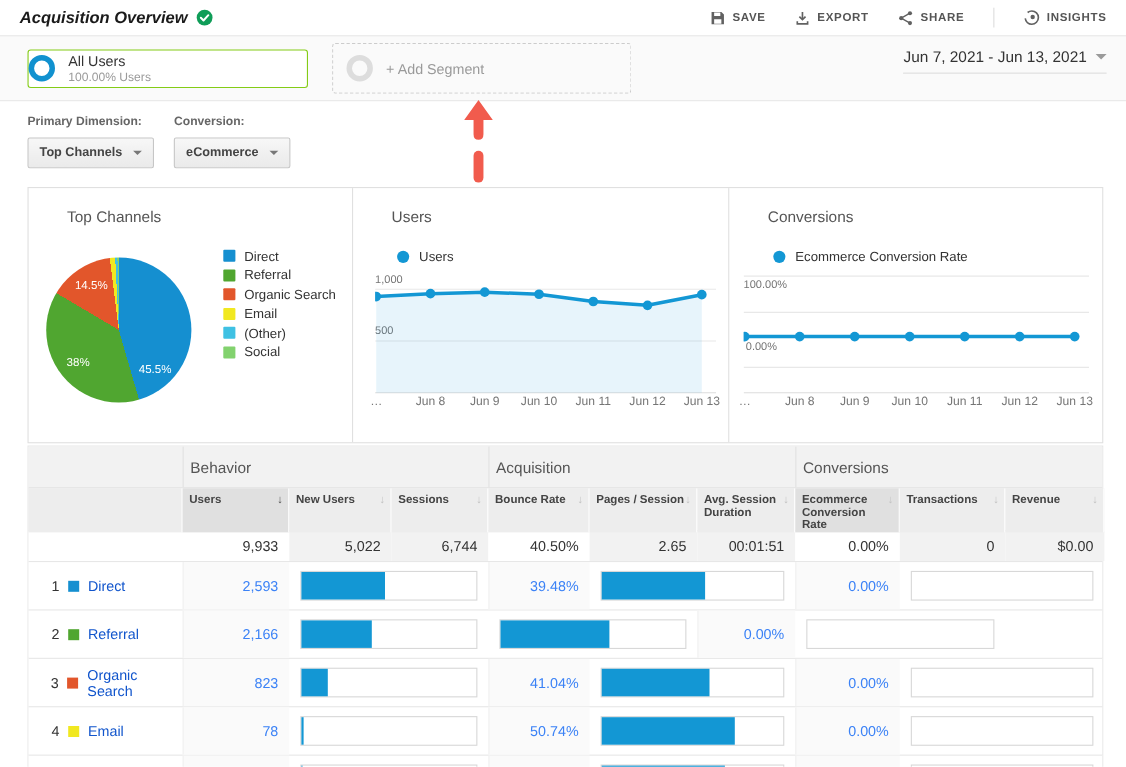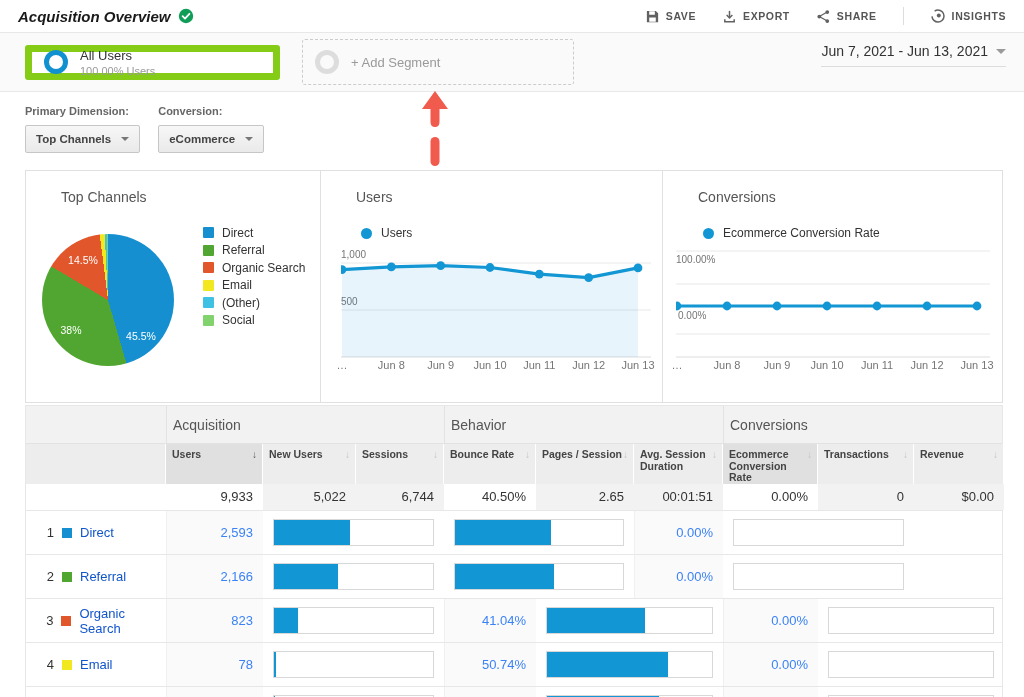--- a/index.html
+++ b/index.html
@@ -15,22 +15,22 @@
   .tool-btn { display:flex; align-items:center; gap:6px; background:none; border:none;
     font-family:inherit; font-size:10.5px; font-weight:bold; letter-spacing:.6px; color:#555;
     cursor:pointer; }
   .tool-btn svg { display:block; }
   .vdiv { width:1px; height:18px; background:#ddd; }
 
   
   .segment-band { position:relative; height:60px; background:#fafafa;
     border-top:1px solid #e8e8e8; border-bottom:1px solid #e8e8e8;
     display:flex; align-items:center; padding-left:25px; gap:22px; }
-  .segment-card { width:255px; height:35px; background:#fff; border:7px solid #84cc16;
-    border-radius:3px; display:flex; align-items:center; padding-left:12px; gap:12px; cursor:pointer; }
+  .segment-card { width:255px; height:35px; background:#fff; border:1px solid #84cc16;
+    border-radius:3px; display:flex; align-items:center; gap:12px; cursor:pointer; }
   .ring { width:24px; height:24px; border-radius:50%; border:5px solid #1191cf; flex:none; }
   .ring.gray { border-color:#ddd; }
   .seg-name { font-size:13px; color:#333; }
   .seg-sub { font-size:11px; color:#9a9a9a; margin-top:2px; }
   .add-segment { width:272px; height:46px; border:1px dashed #ccc; border-radius:3px;
     display:flex; align-items:center; padding-left:12px; gap:12px; color:#9a9a9a;
     font-size:13px; cursor:pointer; }
   .date-range { position:absolute; right:18px; top:10px; font-size:14px; color:#333;
     display:flex; align-items:center; gap:8px; padding-bottom:7px;
     border-bottom:1px solid #ddd; cursor:pointer; }
@@ -289,22 +289,22 @@
         <span style="left:251px">Jun 12</span>
         <span style="left:301px">Jun 13</span>
       </div>
   </div>
 </section>
 
 <section class="table">
 
   <div class="grow">
     <div class="gcell"></div>
+    <div class="gcell">Behavior</div>
     <div class="gcell">Acquisition</div>
-    <div class="gcell">Behavior</div>
     <div class="gcell">Conversions</div>
   </div>
 
   <div class="hrow">
     <div class="hcell"></div>
     <div class="hcell sorted">
       <span>Users</span><span class="sort">↓</span>
     </div>
     <div class="hcell">
       <span>New Users</span><span class="sort faint">↓</span>
@@ -351,20 +351,21 @@
       <span class="rank">1</span>
       <span class="sq" style="background:#158fd0"></span>
       <a>Direct</a>
     </div>
     <div class="cell num">2,593</div>
     <div class="cell boxcell">
       <div class="box">
             <div class="bar" style="width:48%"></div>
           </div>
     </div>
+    <div class="cell num">39.48%</div>
     <div class="cell boxcell">
       <div class="box">
             <div class="bar" style="width:57.2%"></div>
           </div>
     </div>
     <div class="cell num">0.00%</div>
     <div class="cell boxcell">
           <div class="box"></div>
         </div>
   </div>

